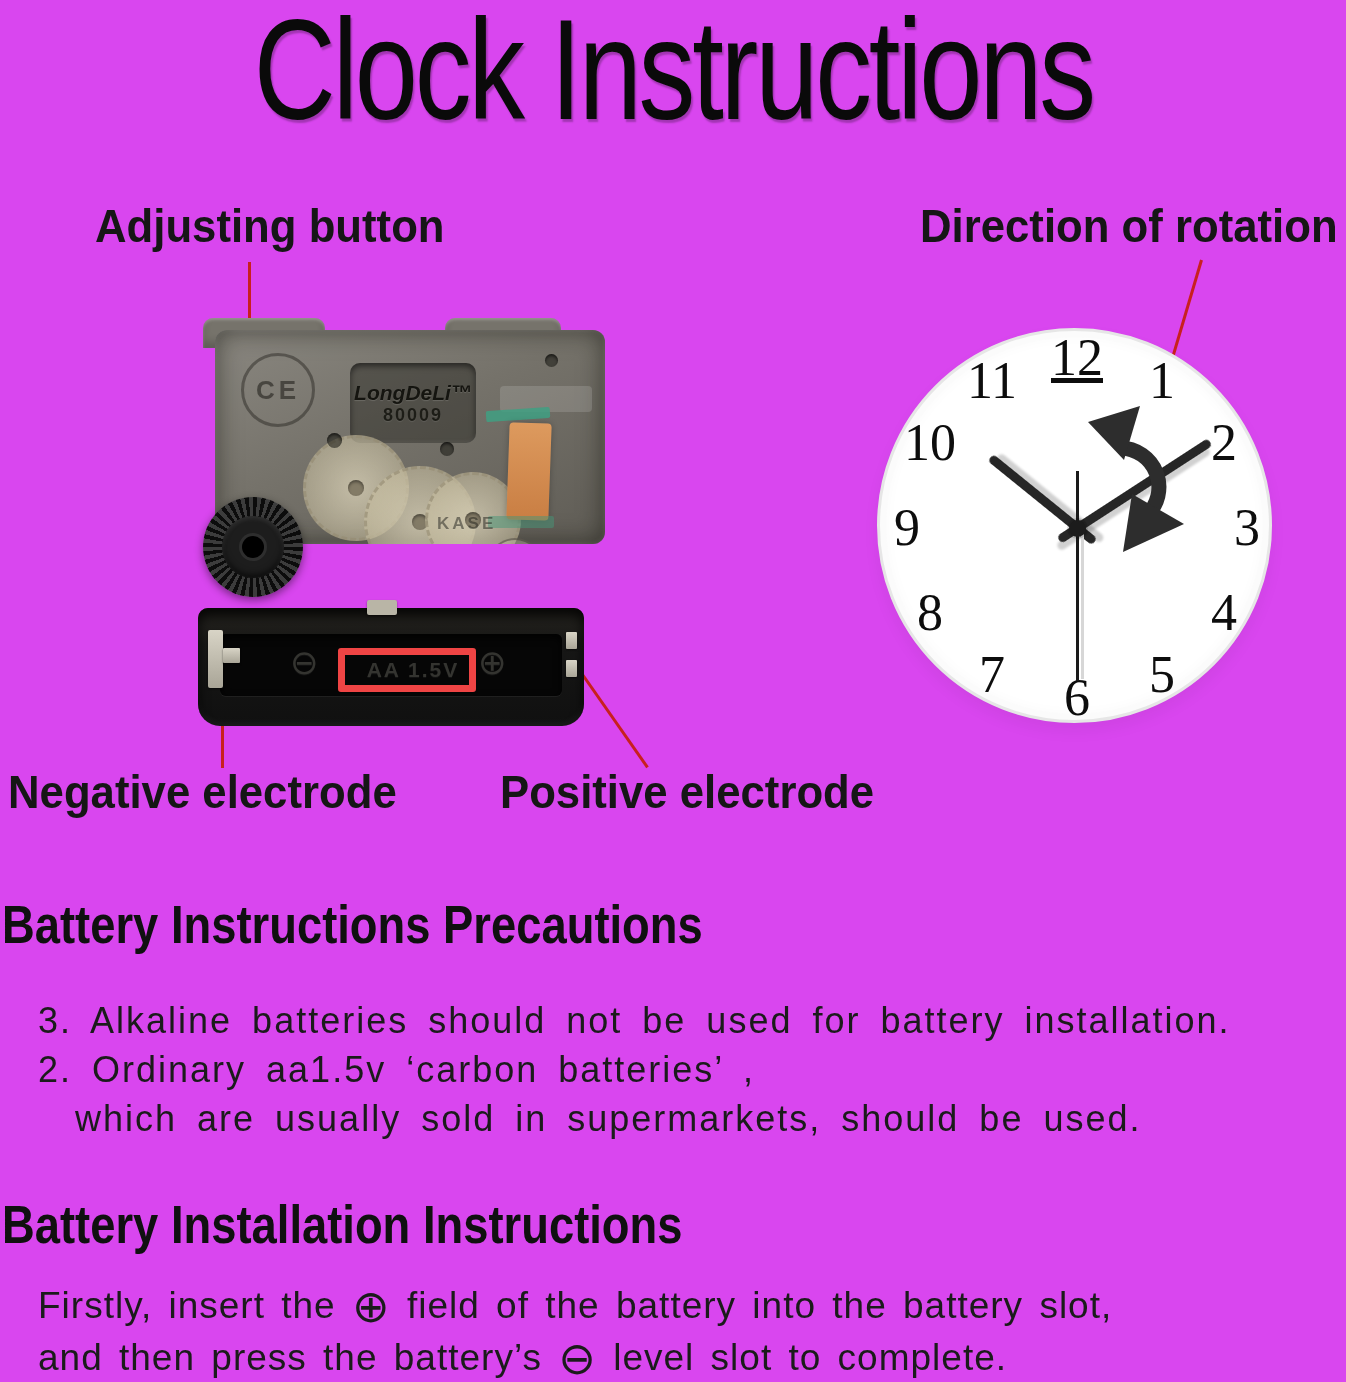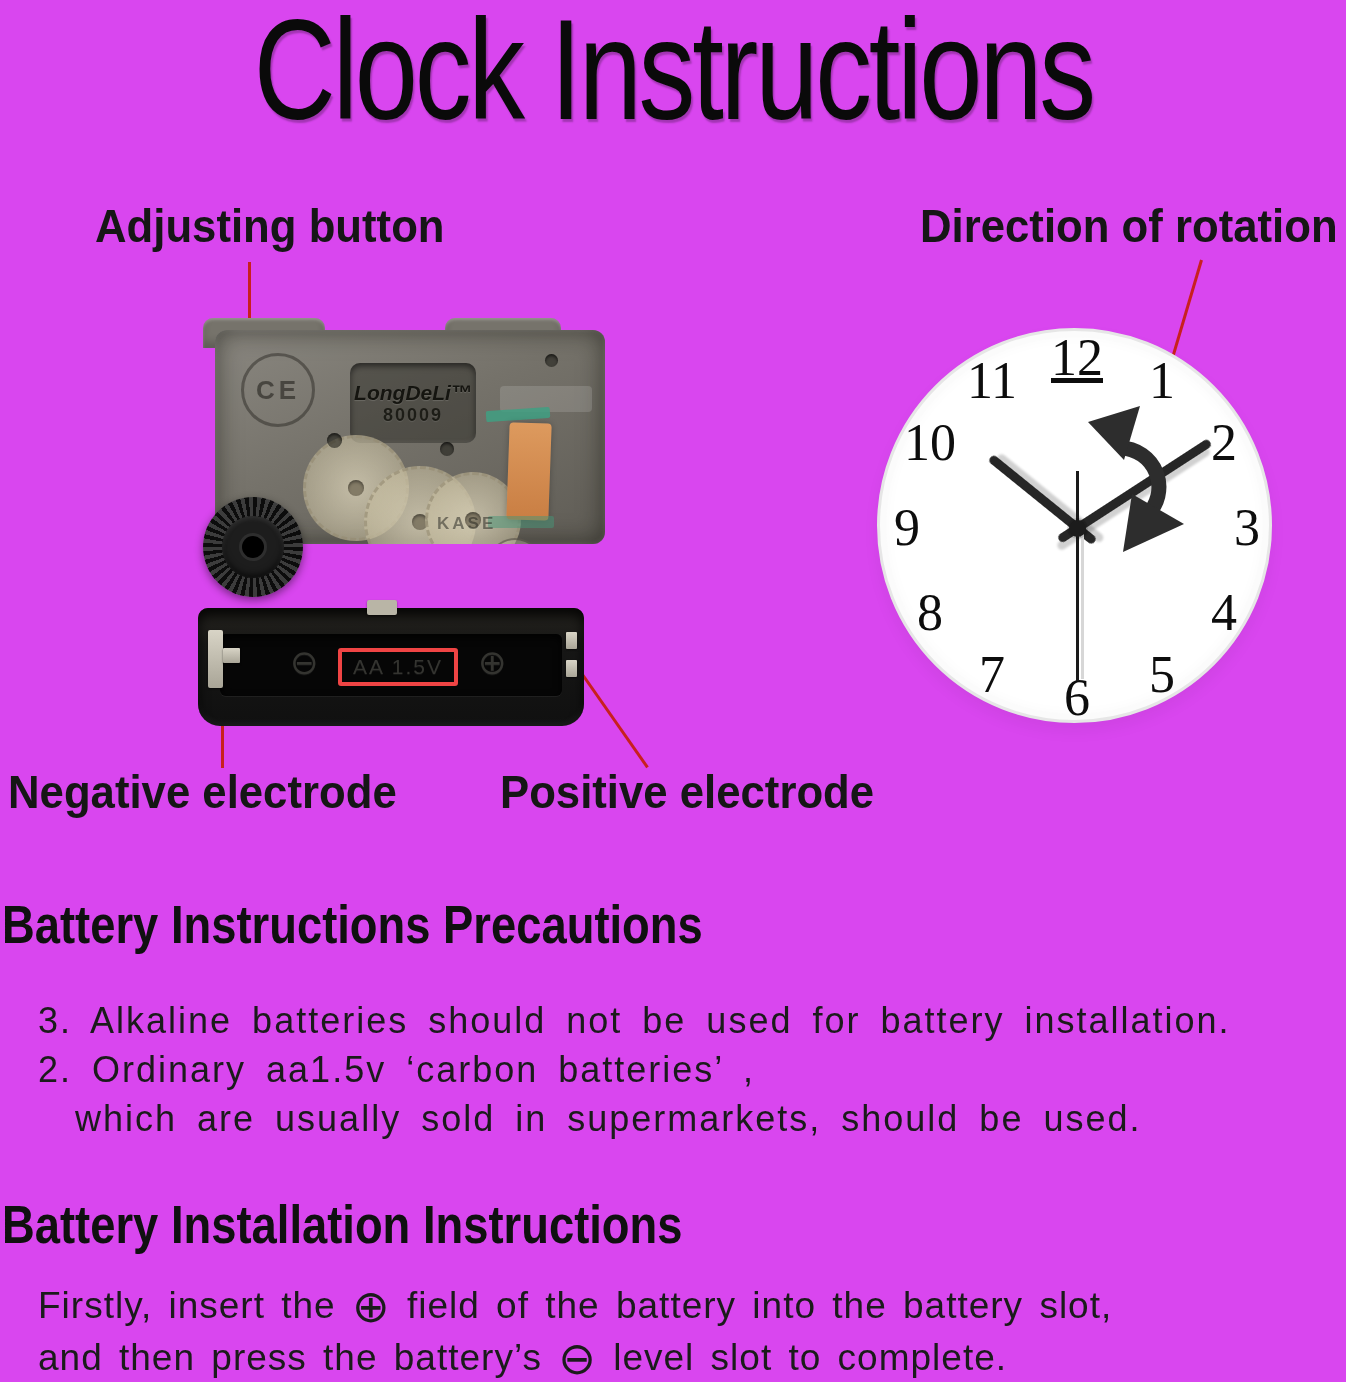--- a/index.html
+++ b/index.html
@@ -83,22 +83,22 @@
       background:#1d1d1d;box-shadow:inset 0 2px 5px rgba(255,255,255,0.12), inset 0 -3px 6px rgba(0,0,0,0.7);}
   .knurl .hole{position:absolute;left:50%;top:50%;width:22px;height:22px;margin:-11px 0 0 -11px;border-radius:50%;
       background:#000;box-shadow:0 0 0 3px #2e2e2e;}
   .batt{left:3px;top:290px;width:386px;height:118px;border-radius:10px 10px 22px 22px;
       background:linear-gradient(180deg,#26241f 0%,#171716 30%,#101010 100%);
       box-shadow:inset 0 8px 12px rgba(0,0,0,0.85), inset 0 -4px 6px rgba(255,255,255,0.05);}
   .batt-slot{left:22px;top:26px;width:342px;height:62px;background:#060606;border-radius:6px;
       box-shadow:0 1px 0 rgba(255,255,255,0.06), inset 0 3px 8px rgba(0,0,0,0.9);}
   .emboss{color:#343430;text-shadow:0 1px 0 rgba(255,255,255,0.05);}
   .slot-minus{left:70px;top:8px;font-size:34px;font-family:"DejaVu Sans",sans-serif;}
-  .slot-size{left:118px;top:14px;width:112px;height:30px;border:4px solid #ef4444;border-radius:3px;
-      font-size:21px;font-weight:400;letter-spacing:2px;display:flex;align-items:center;justify-content:center;}
+  .slot-size{left:118px;top:14px;width:112px;height:30px;border:7px solid #ef4444;border-radius:3px;
+      font-size:21px;font-weight:700;letter-spacing:2px;display:flex;align-items:center;justify-content:center;padding-left:12px;}
   .slot-plus{left:258px;top:8px;font-size:34px;font-family:"DejaVu Sans",sans-serif;}
   .contact{background:linear-gradient(180deg,#d8d4c6,#a9a597);box-shadow:0 1px 2px rgba(0,0,0,0.6);}
   .neg-contact-bar{left:10px;top:22px;width:15px;height:58px;border-radius:2px;}
   .neg-contact-tab{left:25px;top:40px;width:17px;height:15px;border-radius:1px;}
   .pos-contact-a{right:7px;top:24px;width:11px;height:17px;border-radius:1px;}
   .pos-contact-b{right:7px;top:52px;width:11px;height:17px;border-radius:1px;}
   .top-clip{left:172px;top:282px;width:30px;height:15px;background:#b9b5a6;border-radius:2px;z-index:6;
       box-shadow:0 1px 2px rgba(0,0,0,0.5);}
 
   

